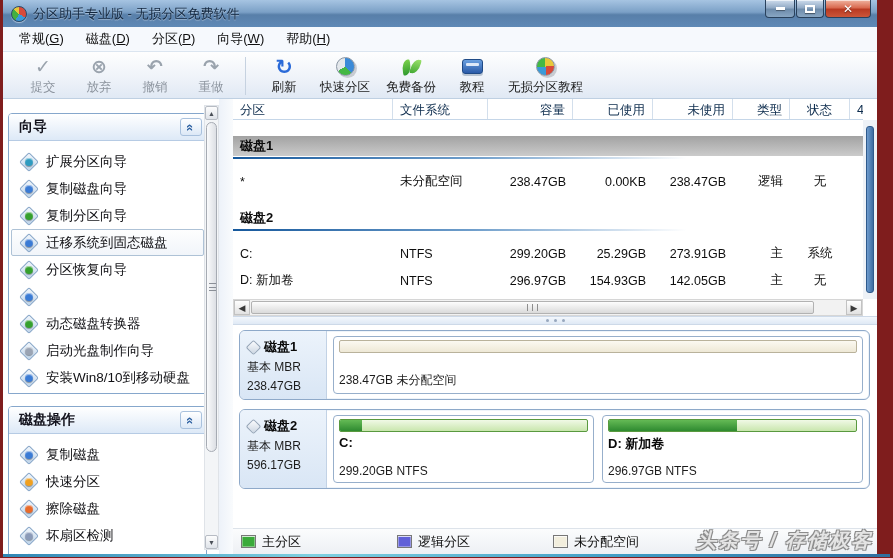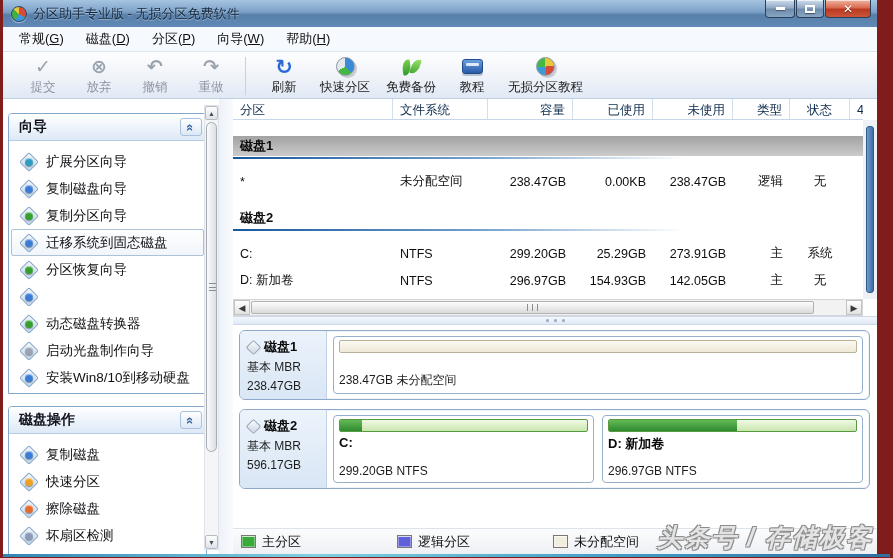--- a/index.html
+++ b/index.html
@@ -174,21 +174,21 @@
   .pinfo{ font-size:12px; color:#1c1c1c; margin-top:auto; padding-bottom:1px; white-space:nowrap; overflow:hidden; }
   
   .legend{ position:absolute; left:0; right:0; bottom:0; height:26px; display:flex; align-items:center;
     padding-left:8px; font-size:13px; color:#0e0e0e;
     background:linear-gradient(#fbfcfd,#edf0f4); border-top:1px solid #dde3ea; }
   .litem{ display:flex; align-items:center; width:156px; }
   .swatch{ width:15px; height:13px; border:1px solid #777; margin-right:6px;
     box-shadow:inset 0 1px 0 rgba(255,255,255,.65), inset 0 0 0 1px rgba(255,255,255,.35); }
   
   .watermark{ position:absolute; right:4px; bottom:0px; z-index:6;
-    font-size:25px; font-weight:bold; font-style:italic; letter-spacing:2px;
+    font-size:20px; font-weight:bold; font-style:italic; letter-spacing:2px;
     color:#e4e4e4;
     text-shadow:-1px -1px 0 #8c8c8c, 1px -1px 0 #8c8c8c, -1px 1px 0 #8c8c8c, 1px 1px 0 #8c8c8c;
     white-space:nowrap; }
 </style>
 </head>
 <body>
 
 <div class="window">
 
   <div class="titlebar">

